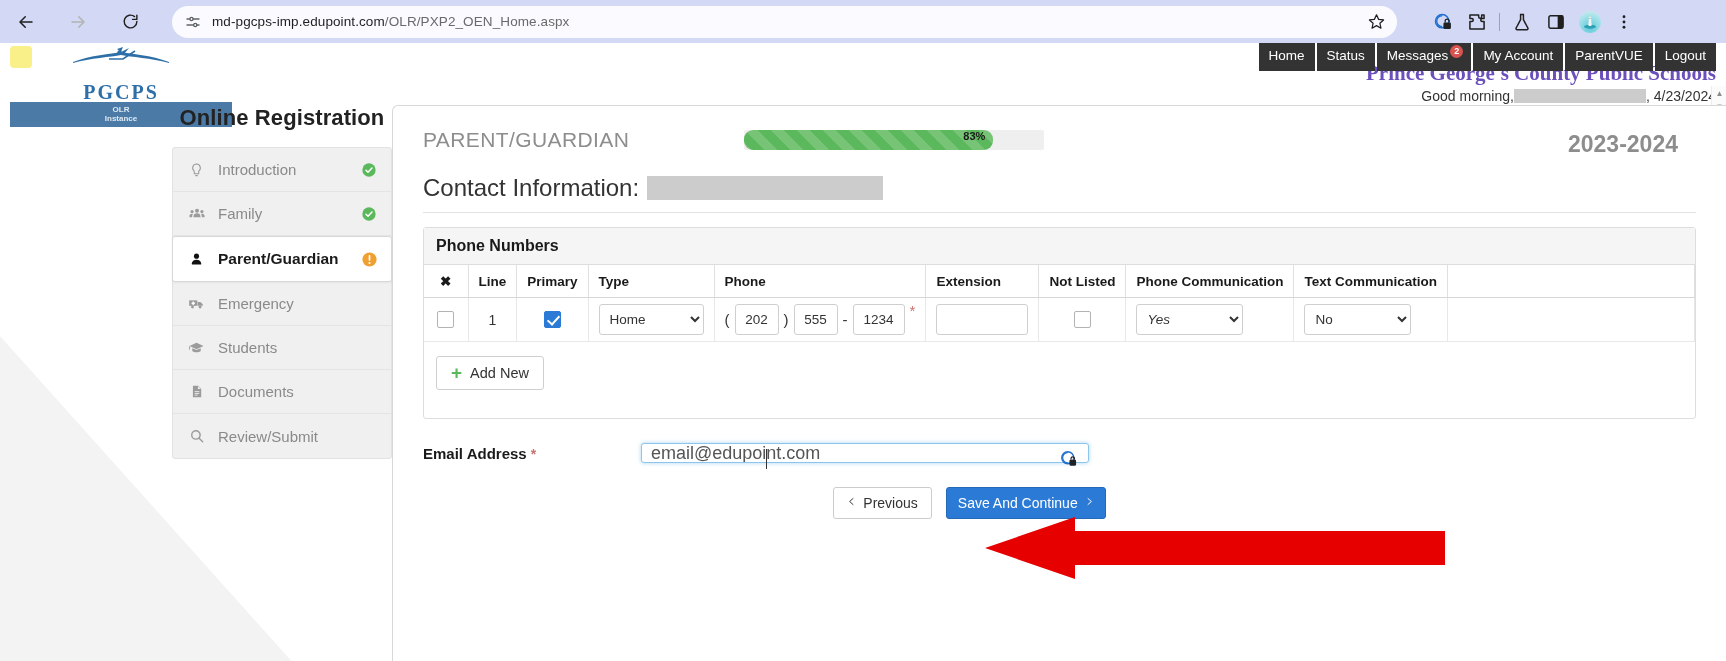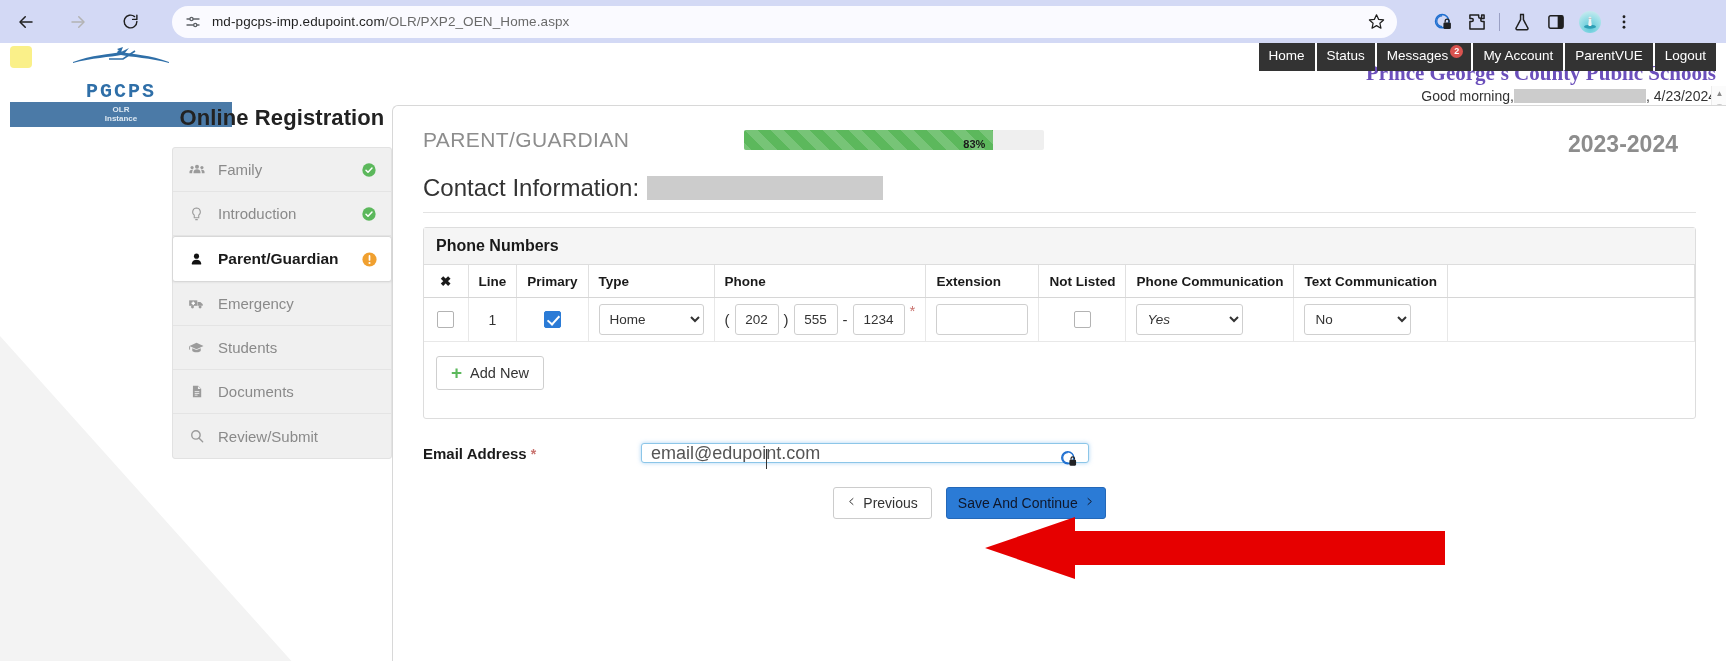--- a/index.html
+++ b/index.html
@@ -80,21 +80,21 @@
   }
 
   .logo-wrap { position:absolute; left:10px; top:3px; width:222px; }
   .logo-yellow {
     position:absolute; left:0; top:0; width:22px; height:22px;
     background:#faf089; border-radius:4px;
   }
   .logo-img { width:222px; }
   .logo-text {
     text-align:center; color:#2f6fa8; font-weight:bold; font-size:20px;
-    letter-spacing:2px; font-family:Liberation Mono, monospace; line-height:20px;
+    letter-spacing:2px; font-family:Liberation Serif, serif; line-height:20px;
     padding-top:16px;
   }
   .logo-band {
     background:#4b7aa7; color:#dfe9f2; text-align:center;
     font-size:8px; line-height:9px; padding:3px 0 4px 0; font-weight:bold;
   }
 
   .district {
     position:absolute; right:10px; top:18px; text-align:right;
   }
@@ -145,21 +145,21 @@
   }
   .progress-wrap {
     width:300px; height:20px; background:#efefef; border-radius:2px;
     margin-left:115px; position:relative; overflow:hidden;
   }
   .progress-fill {
     height:100%; width:83%;
     background-color:#5cb85c;
     background-image:linear-gradient(45deg, rgba(255,255,255,.17) 25%, transparent 25%, transparent 50%, rgba(255,255,255,.17) 50%, rgba(255,255,255,.17) 75%, transparent 75%, transparent);
     background-size:26px 26px;
-    display:flex; align-items:flex-end; justify-content:flex-end;
+    display:flex; align-items:flex-start; justify-content:flex-end;border-radius:9px;
   }
   .progress-label {
     font-size:11px; font-weight:bold; color:#1a1a1a; padding-right:8px;
   }
   .year {
     margin-left:auto; font-size:23px; font-weight:bold; color:#8d8d8d;
     padding-right:18px; align-self:flex-end; padding-bottom:2px;
   }
 
   .contact-line {
@@ -242,21 +242,21 @@
   }
 
   .actions { margin:24px 0 0 0; display:flex; justify-content:center; gap:14px; padding-right:180px; }
   .btn-prev {
     background:#fff; border:1px solid #cccccc; border-radius:3px;
     padding:7px 13px; font-size:14px; color:#333; display:inline-flex;
     align-items:center; gap:7px; font-family:"Liberation Sans", sans-serif;
   }
   .btn-save {
     background:#2b7bd6; border:1px solid #2468b8; border-radius:3px;
-    padding:7px 11px; font-size:14px; color:#0f172a; display:inline-flex;
+    padding:7px 11px; font-size:14px; color:#ffffff; display:inline-flex;
     align-items:center; gap:7px; font-family:"Liberation Sans", sans-serif;
   }
 
   
   .red-arrow { position:absolute; left:985px; top:474px; z-index:20; }
 
   
   .scrollbar {
     position:absolute; right:0; top:43px; bottom:0; width:15px; background:#fbfbfb;
     border-left:1px solid #ececec;
@@ -397,45 +397,45 @@
       <span>Good morning,</span><span class="redact w1"></span><span>, 4/23/2024</span>
     </div>
   </div>
 
   <div class="sidebar">
     <div class="sidebar-title">Online Registration</div>
     <div class="nav-list">
 
       <div class="nav-item">
         <span class="ico">
+          <svg width="15" height="16" viewBox="0 0 24 24" fill="none" stroke="currentColor" stroke-width="1.7">
+              <path d="M9 18h6M10 21h4M12 2.5a6.2 6.2 0 0 0-3.6 11.2V18h7.2v-4.3A6.2 6.2 0 0 0 12 2.5z"></path>
+            </svg>
+        </span>
+        <span>Introduction</span>
+        <span class="status-dot">
+          <svg width="16" height="16" viewBox="0 0 24 24">
+              <circle cx="12" cy="12" r="10" fill="#5cb85c"></circle>
+              <path d="M7.5 12.4l3 3 6-6.4" stroke="#fff" stroke-width="2.2" fill="none" stroke-linecap="round" stroke-linejoin="round"></path>
+            </svg>
+        </span>
+      </div>
+
+      <div class="nav-item">
+        <span class="ico">
           <svg width="18" height="16" viewBox="0 0 24 24" fill="currentColor">
               <circle cx="12" cy="7" r="3"></circle>
               <circle cx="4.6" cy="8.4" r="2.4"></circle>
               <circle cx="19.4" cy="8.4" r="2.4"></circle>
               <path d="M12 11c-3 0-5.2 1.8-5.2 4.1V17h10.4v-1.9C17.2 12.8 15 11 12 11z"></path>
               <path d="M4.6 11.6c-2.2 0-3.9 1.3-3.9 3V17h4.1v-1.9c0-1.3.5-2.5 1.4-3.3a5.6 5.6 0 0 0-1.6-.2z"></path>
               <path d="M19.4 11.6c-.6 0-1.1.1-1.6.2.9.8 1.4 2 1.4 3.3V17h4.1v-2.4c0-1.7-1.7-3-3.9-3z"></path>
             </svg>
         </span>
         <span>Family</span>
-        <span class="status-dot">
-          <svg width="16" height="16" viewBox="0 0 24 24">
-              <circle cx="12" cy="12" r="10" fill="#5cb85c"></circle>
-              <path d="M7.5 12.4l3 3 6-6.4" stroke="#fff" stroke-width="2.2" fill="none" stroke-linecap="round" stroke-linejoin="round"></path>
-            </svg>
-        </span>
-      </div>
-
-      <div class="nav-item">
-        <span class="ico">
-          <svg width="15" height="16" viewBox="0 0 24 24" fill="none" stroke="currentColor" stroke-width="1.7">
-              <path d="M9 18h6M10 21h4M12 2.5a6.2 6.2 0 0 0-3.6 11.2V18h7.2v-4.3A6.2 6.2 0 0 0 12 2.5z"></path>
-            </svg>
-        </span>
-        <span>Introduction</span>
         <span class="status-dot">
           <svg width="16" height="16" viewBox="0 0 24 24">
               <circle cx="12" cy="12" r="10" fill="#5cb85c"></circle>
               <path d="M7.5 12.4l3 3 6-6.4" stroke="#fff" stroke-width="2.2" fill="none" stroke-linecap="round" stroke-linejoin="round"></path>
             </svg>
         </span>
       </div>
 
       <div class="nav-item active">
         <span class="ico">

